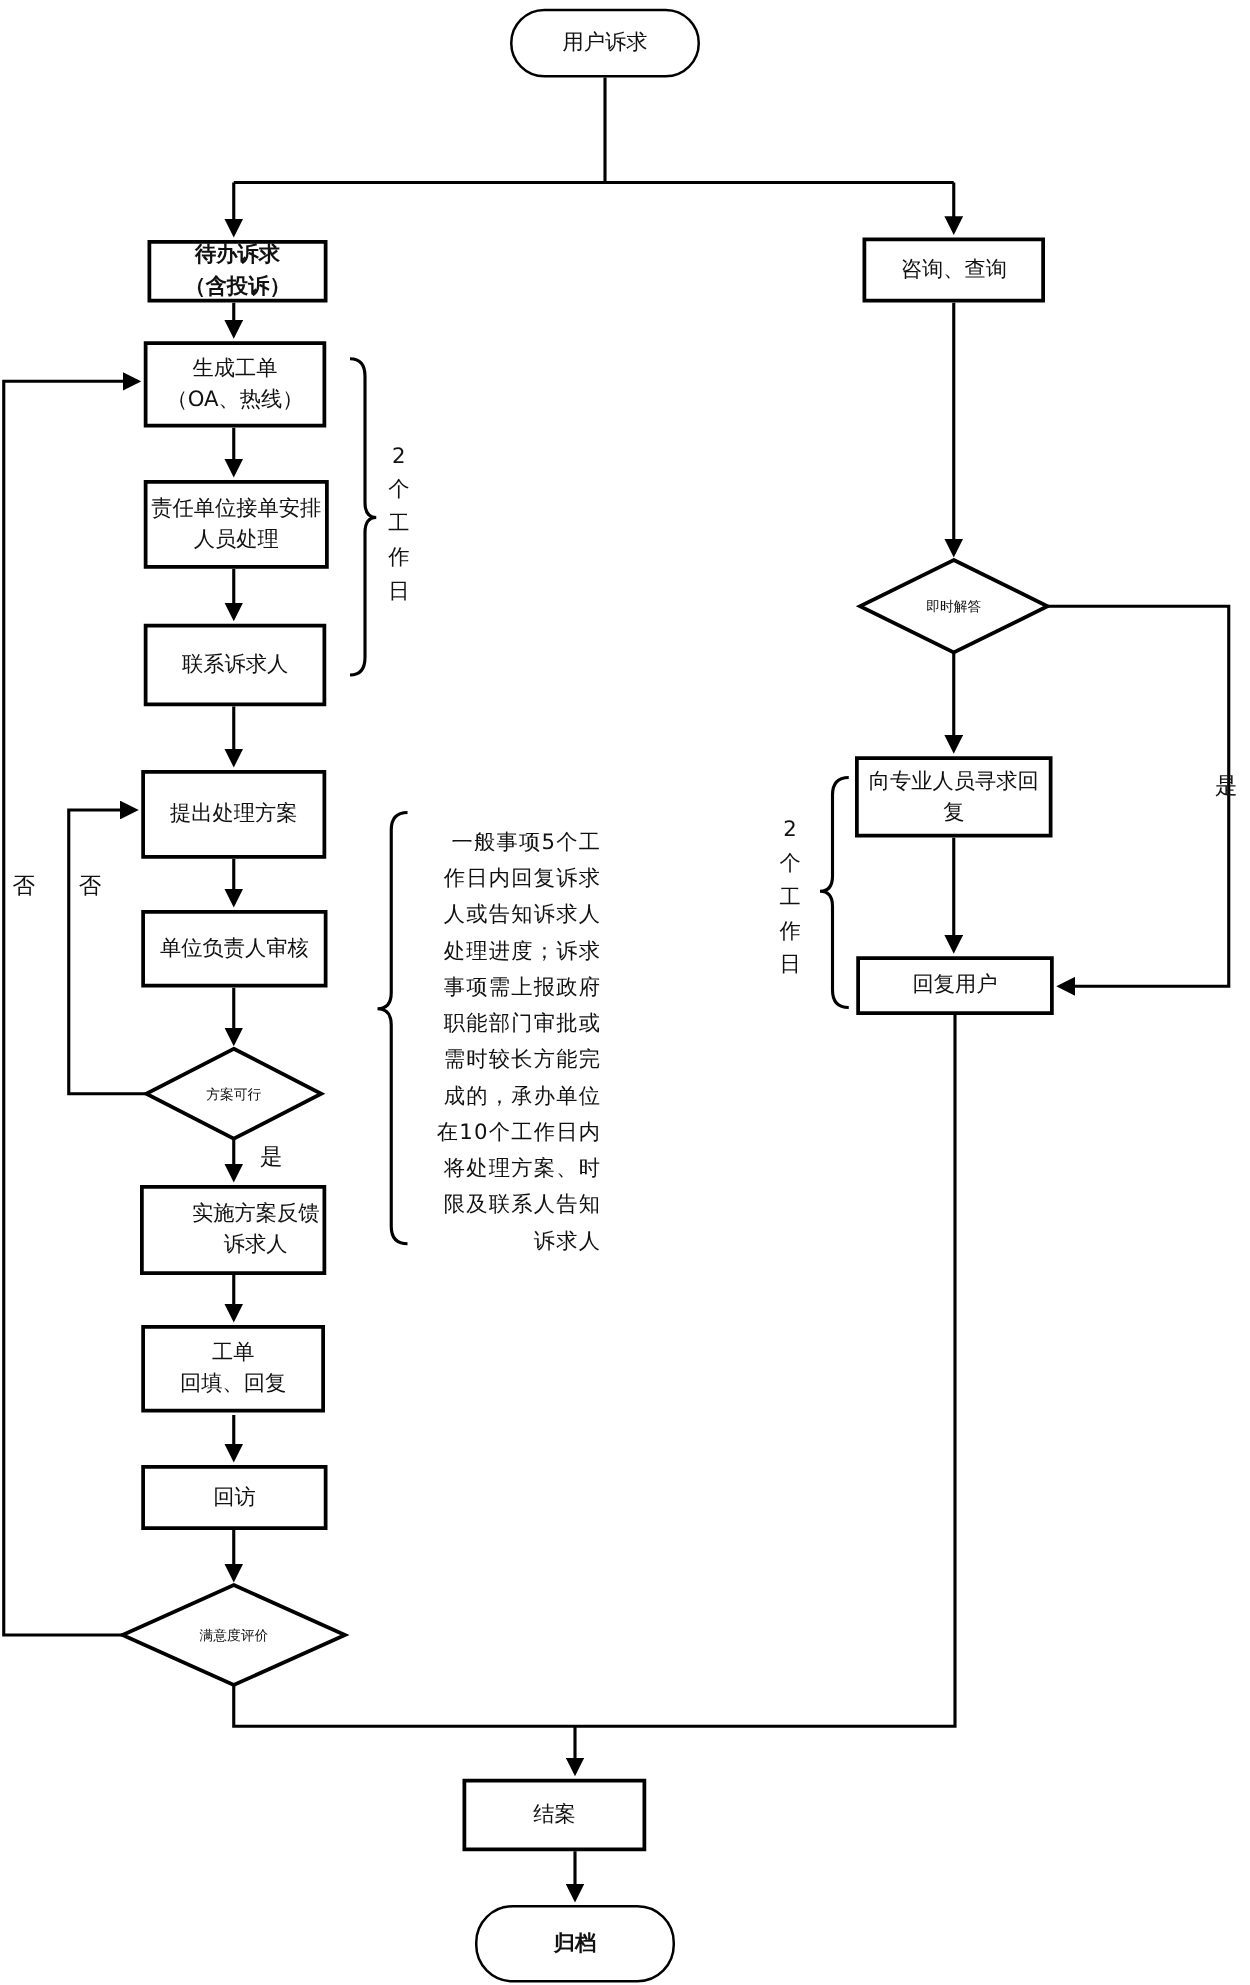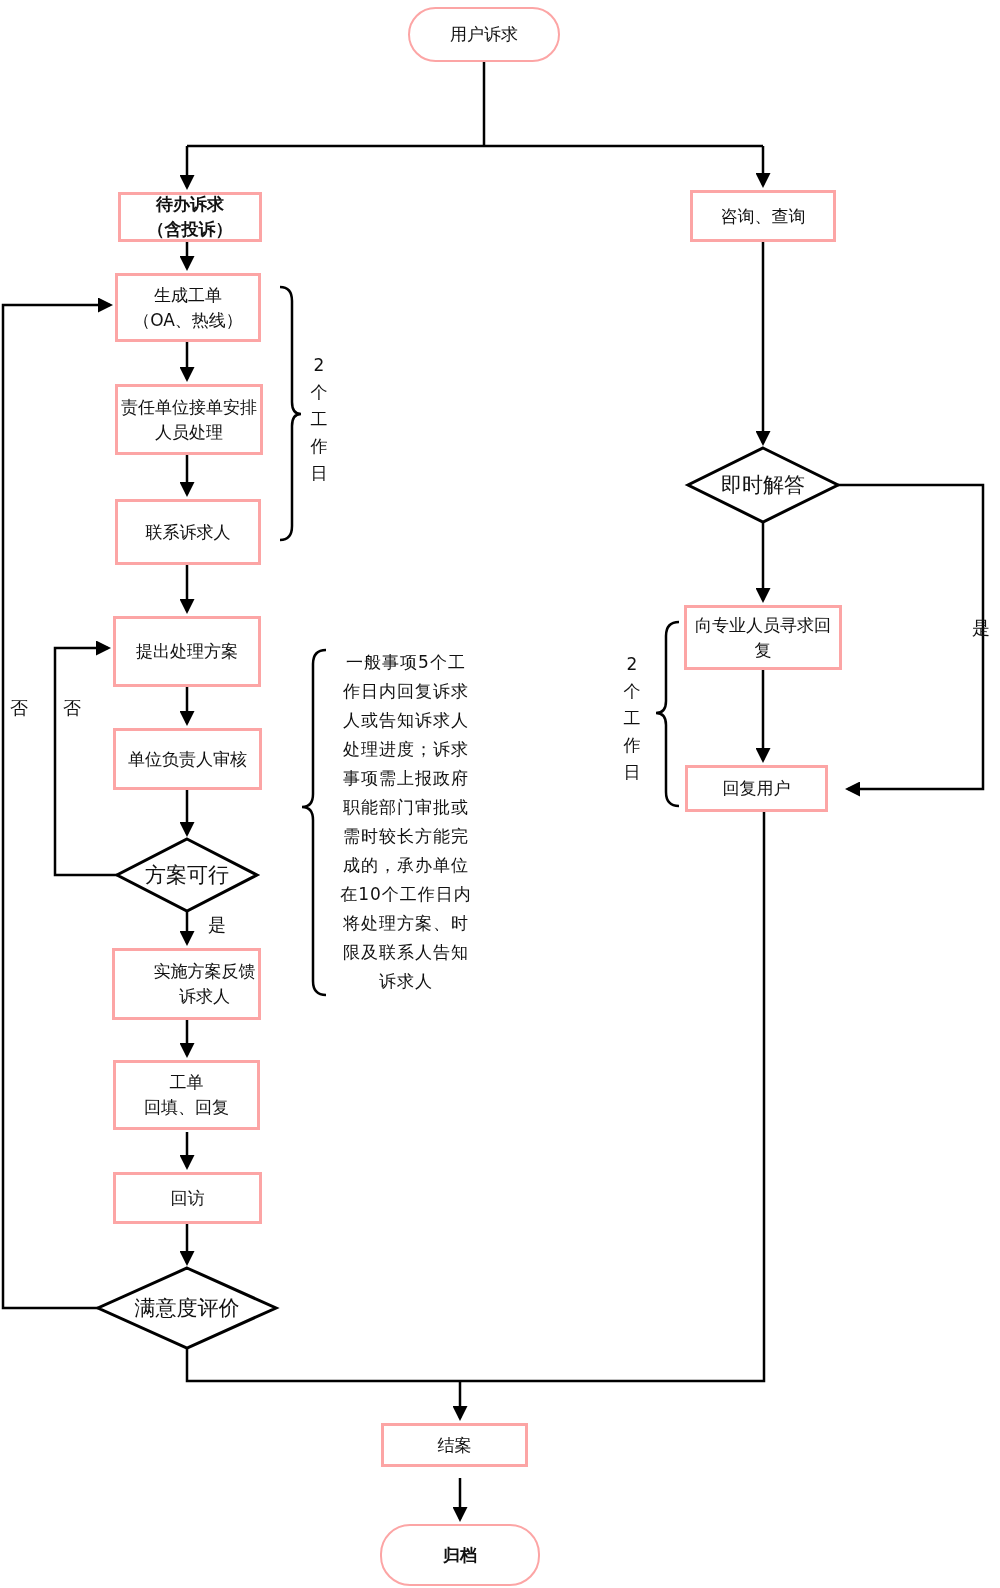--- a/index.html
+++ b/index.html
@@ -13,42 +13,42 @@
     overflow: hidden;
   }
   #edges {
     position: absolute;
     left: 0; top: 0;
     width: 1000px; height: 1588px;
   }
   .node {
     position: absolute;
     box-sizing: border-box;
-    border: 3px solid #fca5a5;
+    border: 3px solid #000000;
     background: #ffffff;
     display: flex;
     align-items: center;
     justify-content: center;
     text-align: center;
     font-size: 17px;
     line-height: 25px;
     white-space: pre-line;
     z-index: 2;
   }
   .stadium {
     border-width: 2.5px;
     border-radius: 30px;
   }
   .dlabel {
     position: absolute;
     display: flex;
     align-items: center;
     justify-content: center;
     text-align: center;
-    font-size: 21px;
+    font-size: 11px;
     white-space: pre-line;
     z-index: 3;
     background: transparent;
   }
   .edge-label {
     position: absolute;
     font-size: 18px;
     white-space: pre-line;
     z-index: 3;
   }
@@ -58,23 +58,24 @@
     line-height: 27px;
     text-align: center;
     white-space: pre-line;
     z-index: 3;
   }
   .note {
     position: absolute;
     font-size: 17px;
     line-height: 29px;
     letter-spacing: 1px;
-    text-align: center;
-    white-space: pre-line;
-    z-index: 3;
+    text-align: right;
+    white-space: pre-line;
+    z-index: 3;
+    margin-top: 12px;
   }
 </style>
 </head>
 <body>
 
 <div id="canvas">
 
   <svg id="edges" xmlns="http://www.w3.org/2000/svg">
     <defs>
       <marker id="ah" viewBox="0 0 10 10" refX="8" refY="5" markerWidth="6" markerHeight="6" orient="auto-start-reverse" markerUnits="strokeWidth">
@@ -161,25 +162,25 @@
   </div>
 
   <div class="node" style="left:690px; top:190px; width:146px; height:52px;">
     <span>咨询、查询</span>
   </div>
 
   <div class="node" style="left:684px; top:605px; width:158px; height:65px;">
     <span>向专业人员寻求回复</span>
   </div>
 
-  <div class="node" style="left:685px; top:765px; width:143px; height:47px;">
+  <div class="node" style="left:685px; top:765px; width:158px; height:47px;">
     <span>回复用户</span>
   </div>
 
-  <div class="node" style="left:381px; top:1423px; width:147px; height:44px;">
+  <div class="node" style="left:370px; top:1423px; width:147px; height:58px;">
     <span>结案</span>
   </div>
 
   <div class="node stadium" style="left:380px; top:1524px; width:160px; height:62px;font-weight:bold;">
     <span>归档</span>
   </div>
 
   <div class="dlabel" style="left:127px; top:862px; width:120px; height:26px;">方案可行</div>
   <div class="dlabel" style="left:112px; top:1295px; width:150px; height:26px;">满意度评价</div>
   <div class="dlabel" style="left:703px; top:472px; width:120px; height:26px;">即时解答</div>

